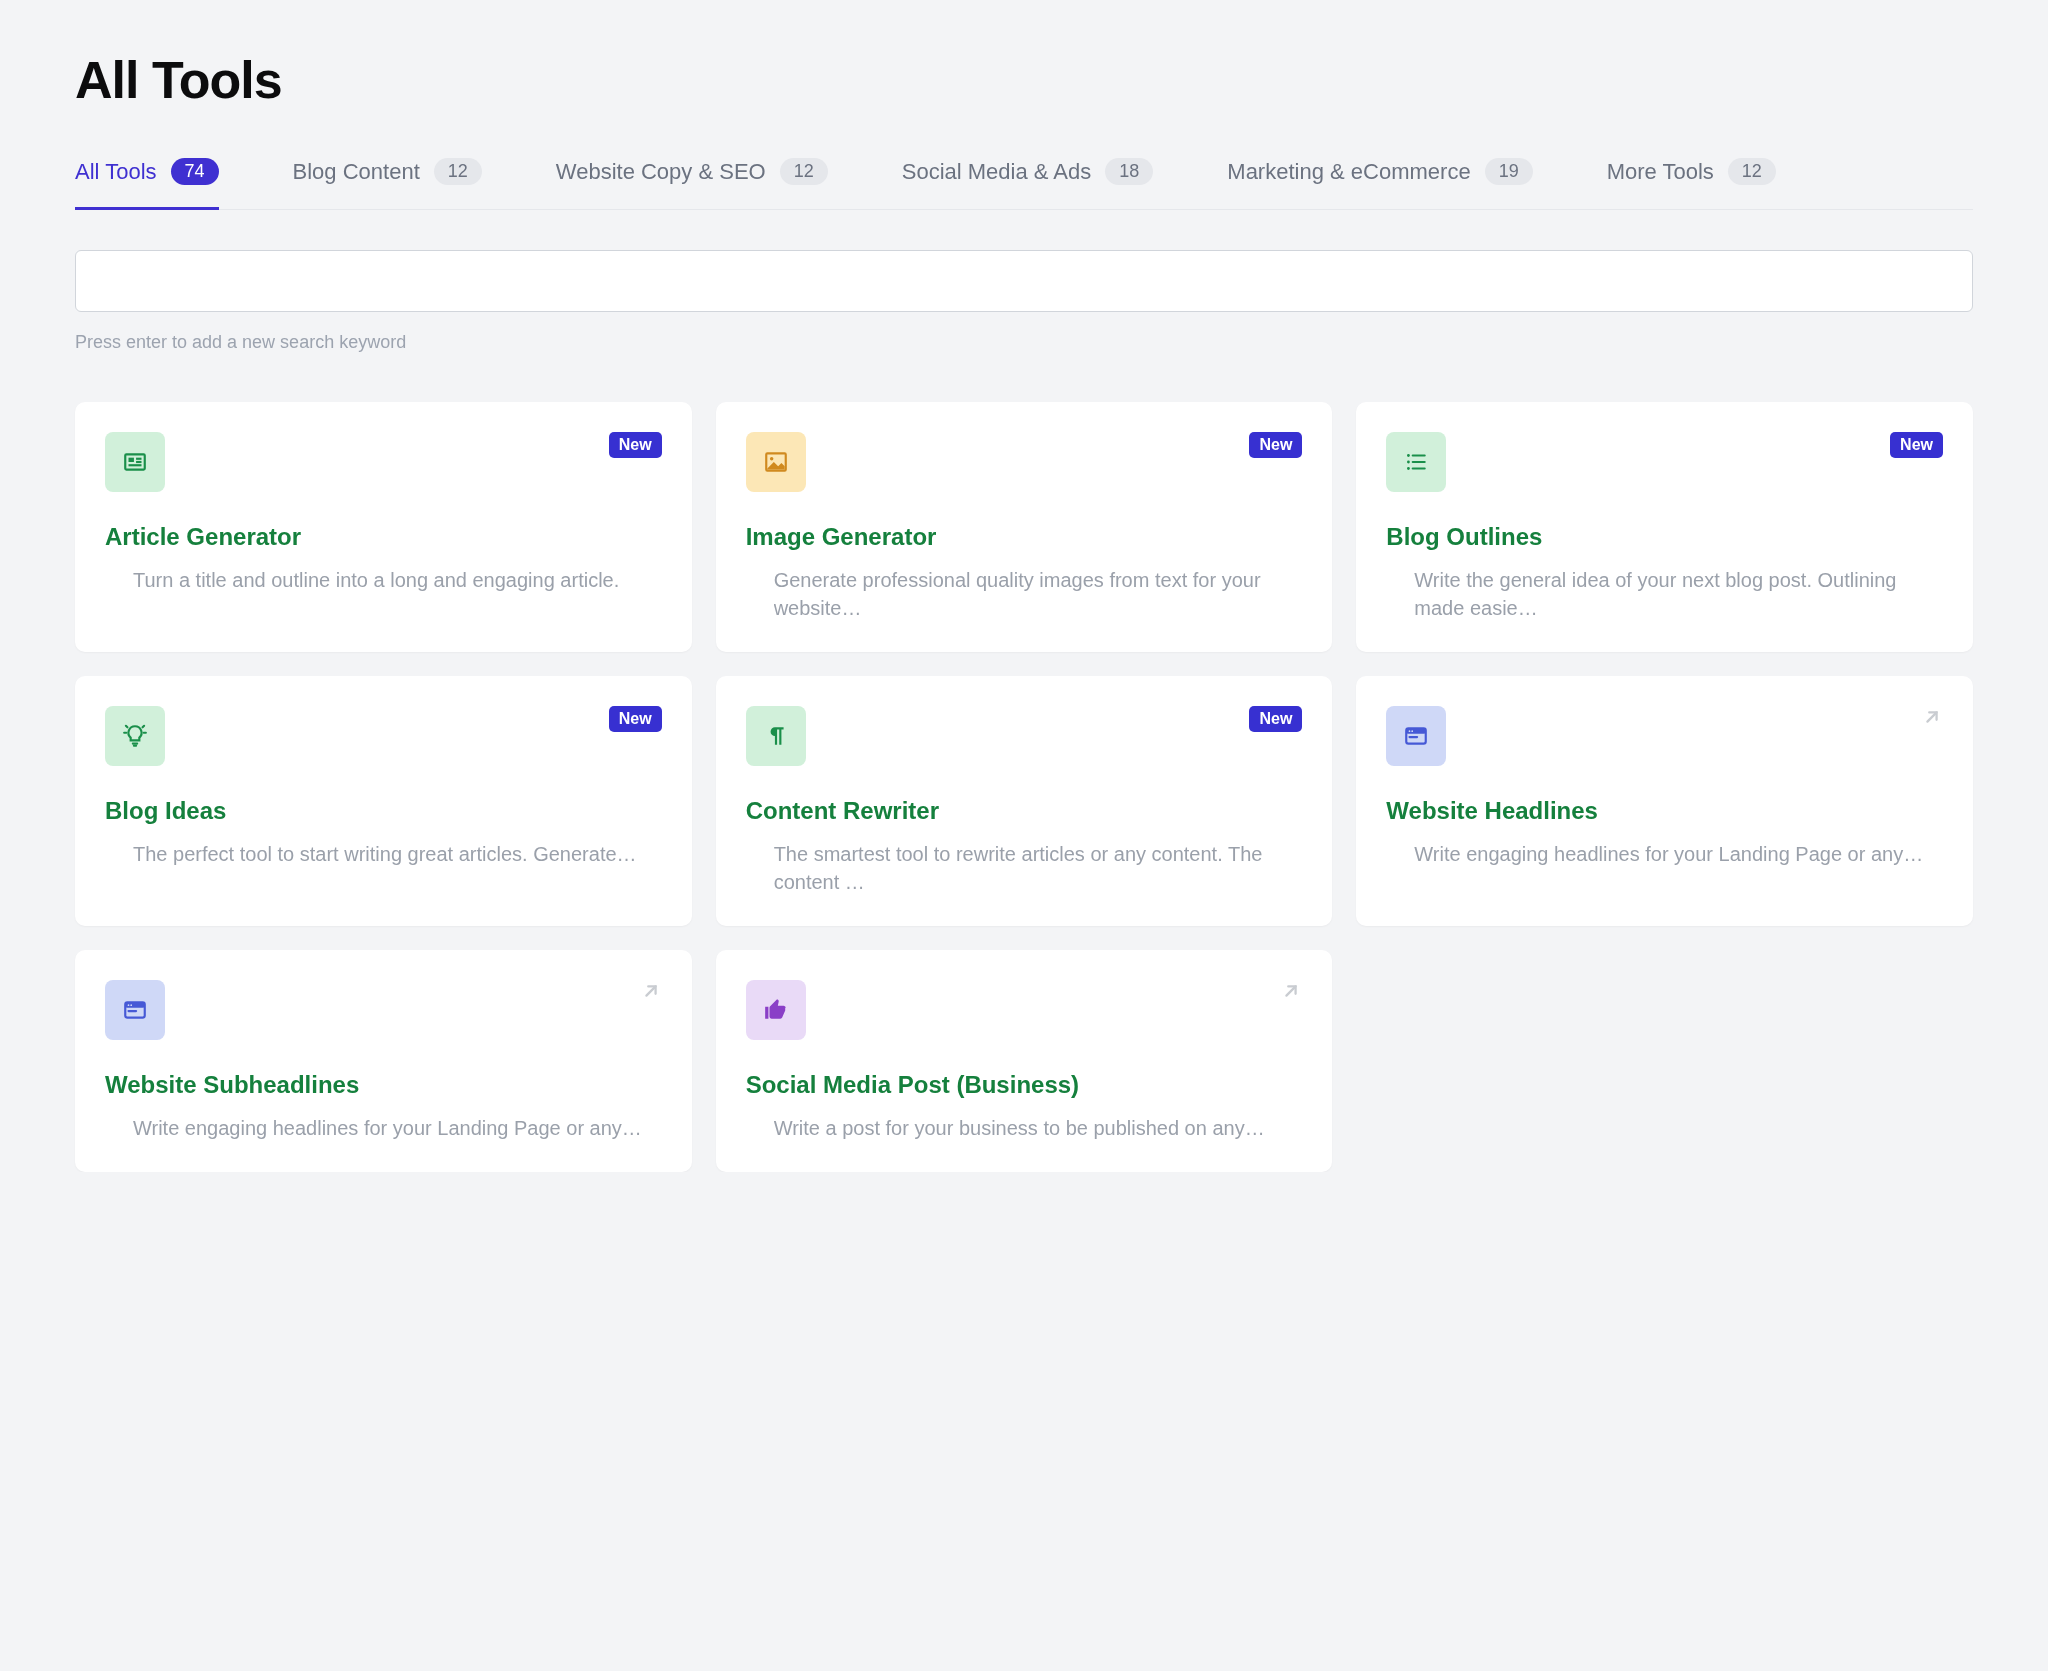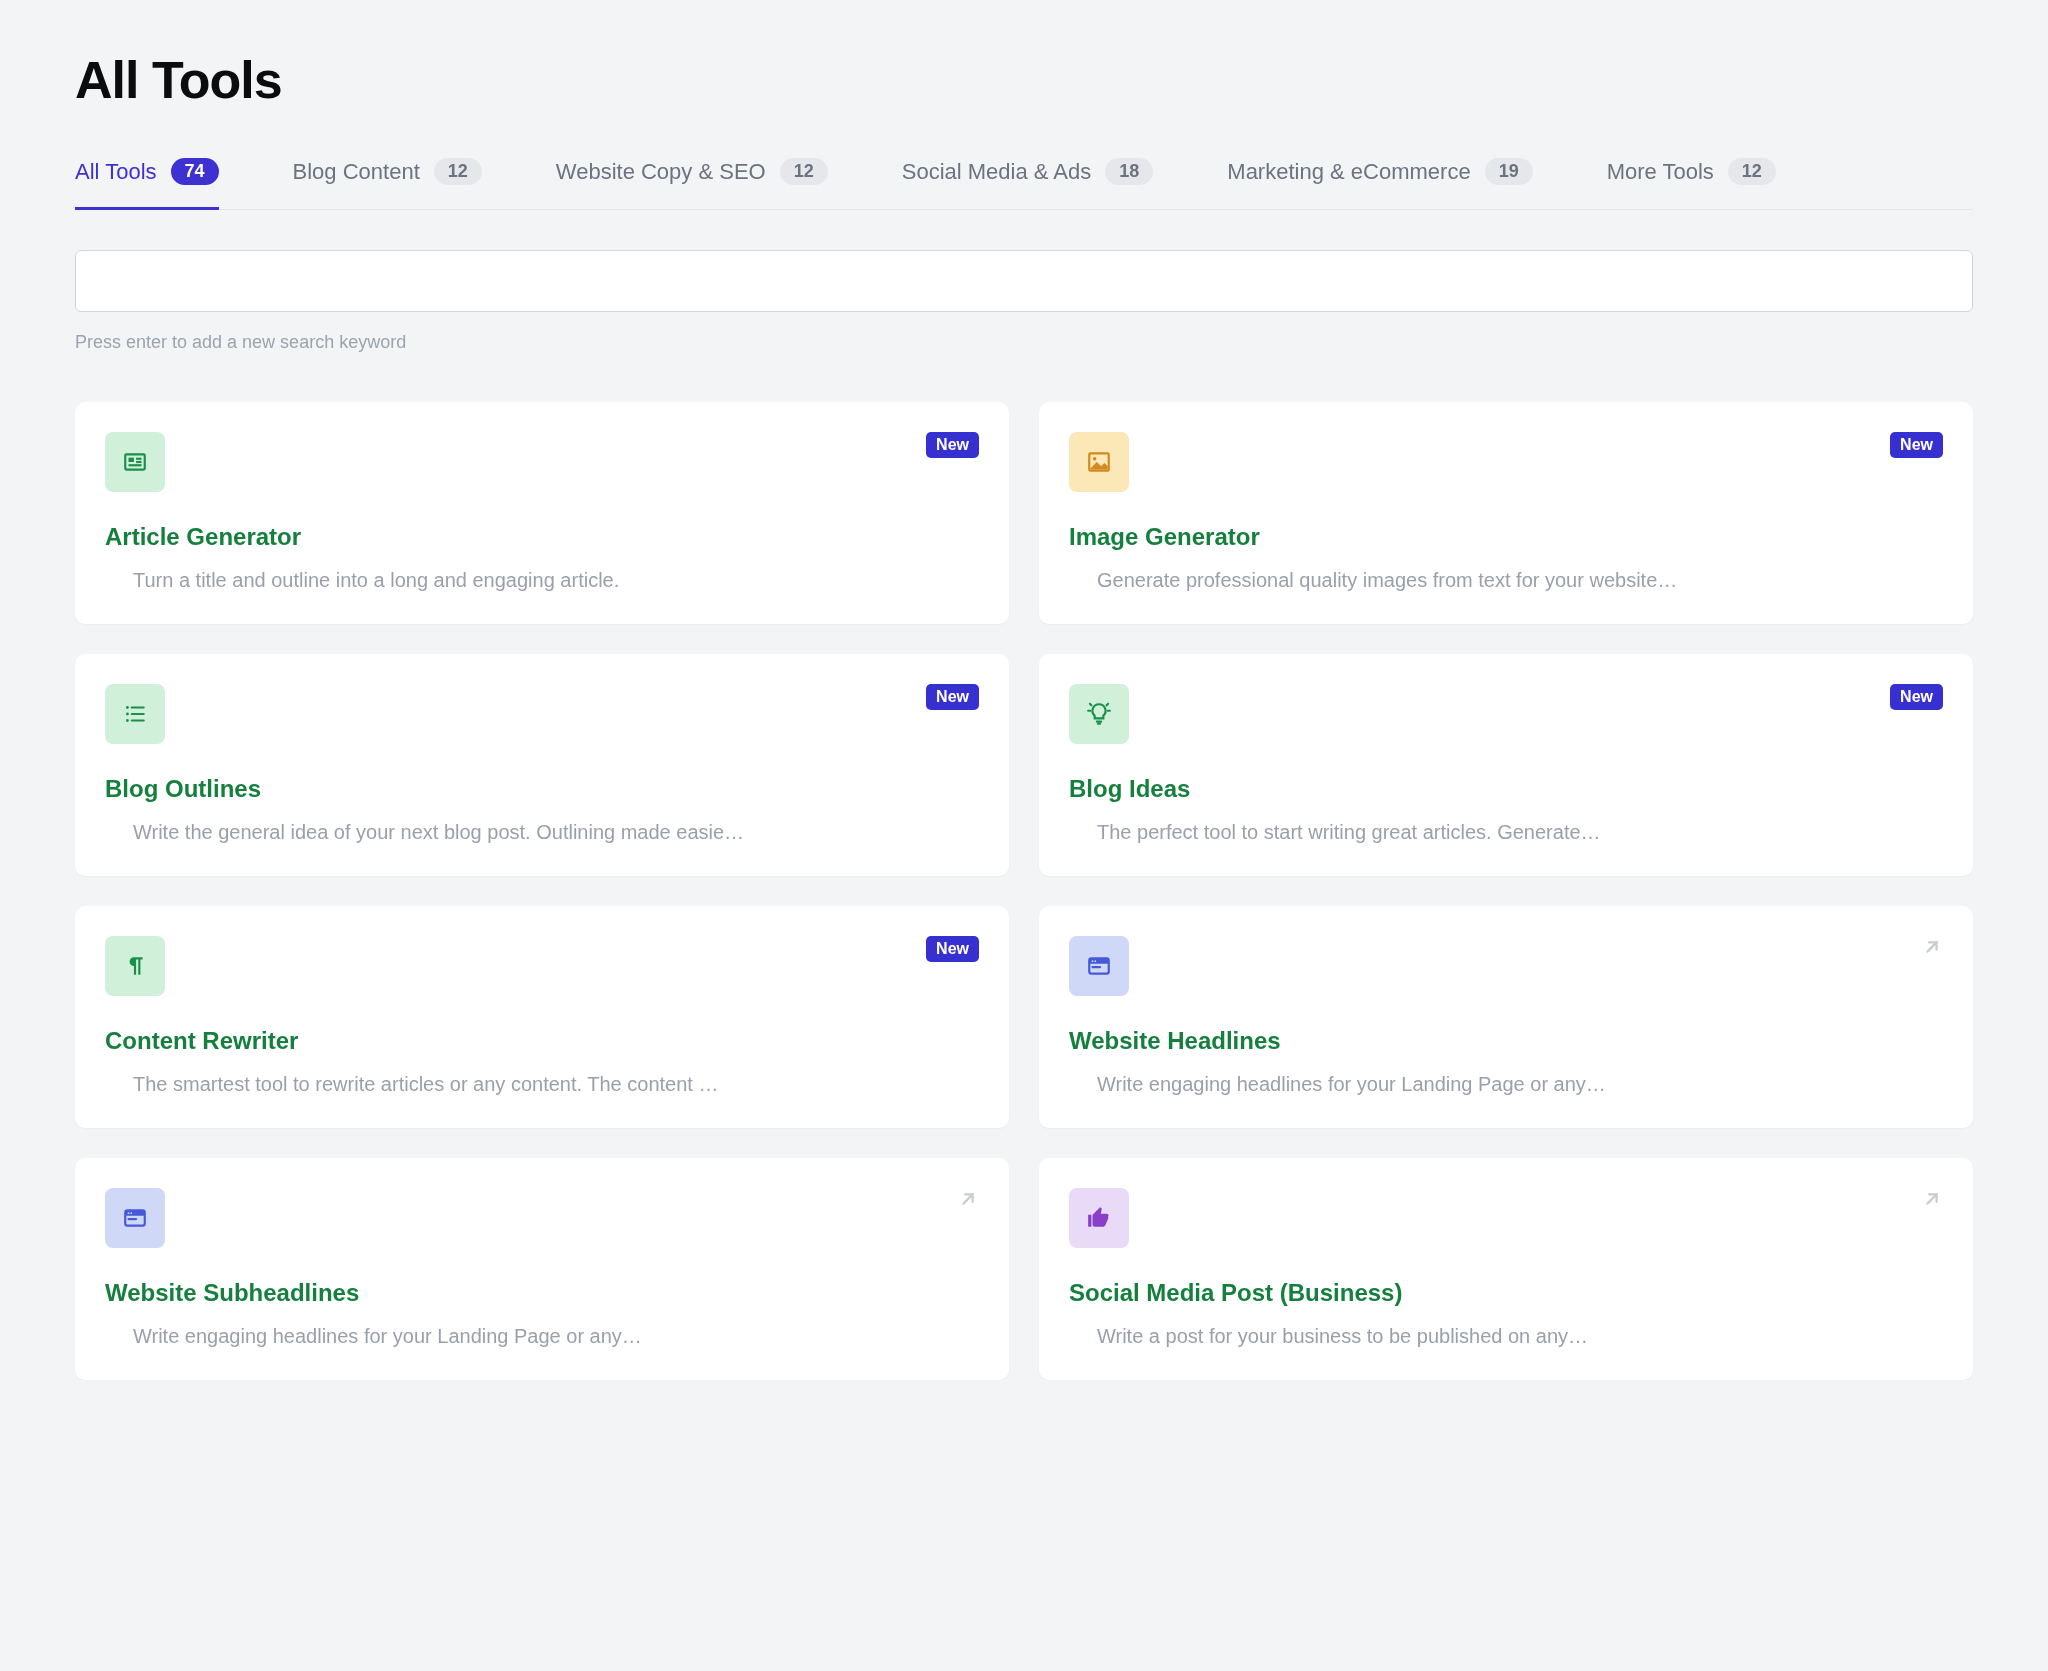--- a/index.html
+++ b/index.html
@@ -34,21 +34,21 @@
   cursor: pointer;
   position: relative;
 }
 .tab .label { font-weight: 500; }
 .tab .count {
   background: #e5e7eb;
   color: #6b7280;
   border-radius: 999px;
   padding: 3px 14px;
   font-size: 18px;
-  font-weight: 700;
+  font-weight: 400;
 }
 .tab.active { color: #3F30D1; }
 .tab.active::after {
   content: "";
   position: absolute;
   left: 0; right: 0; bottom: -1px;
   height: 3px;
   background: #3F30D1;
 }
 .tab.active .count {
@@ -68,22 +68,22 @@
   outline: none;
 }
 .search-hint {
   font-size: 18px;
   color: #9ca3af;
   margin-bottom: 49px;
 }
 
 .grid {
   display: grid;
-  grid-template-columns: repeat(2, 1fr);
-  gap: 30px;
+  grid-template-columns: repeat(3, 1fr);
+  gap: 24px;
 }
 .card {
   background: #fff;
   border-radius: 10px;
   padding: 30px;
   box-shadow: 0 1px 2px rgba(0,0,0,0.04);
   cursor: pointer;
 }
 .card-head {
   display: flex;

